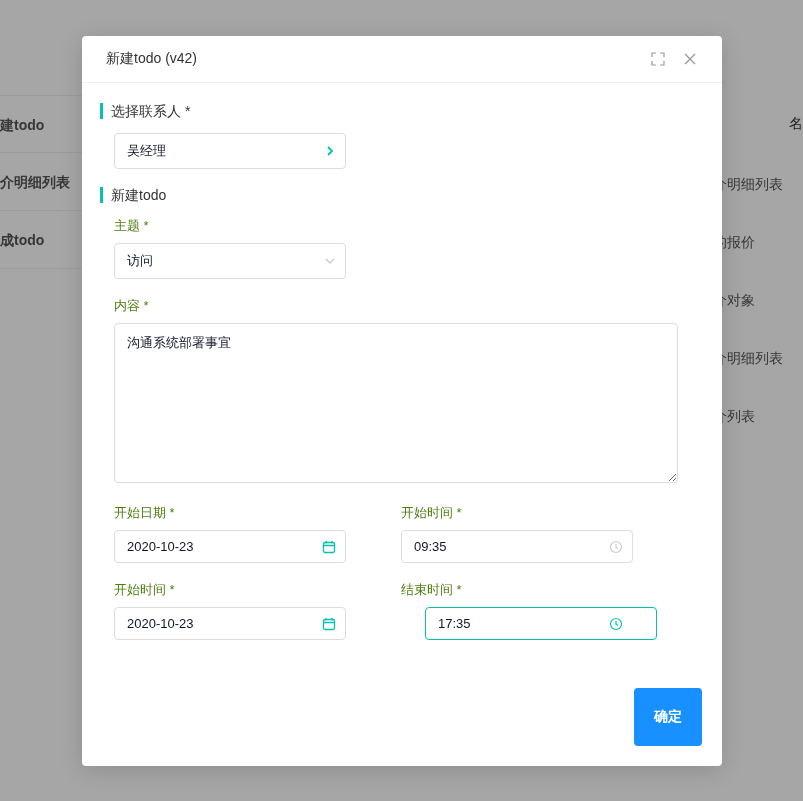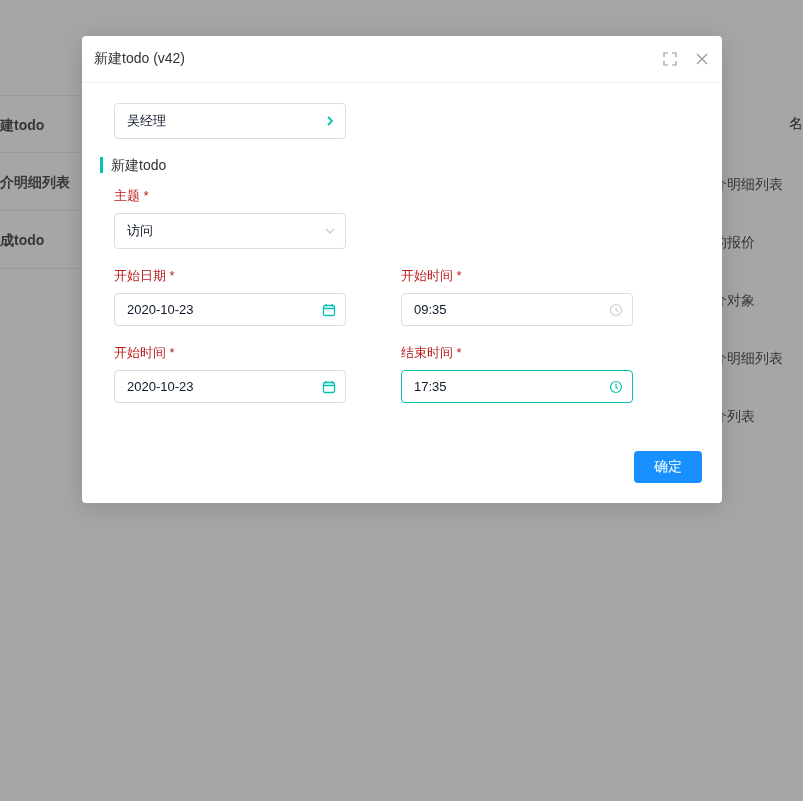--- a/index.html
+++ b/index.html
@@ -87,21 +87,21 @@
       box-shadow: 0 4px 24px rgba(0,0,0,0.15);
       z-index: 10;
       display: flex;
       flex-direction: column;
     }
 
     .modal-header {
       display: flex;
       align-items: center;
       justify-content: space-between;
-      padding: 14px 12px;
+      padding: 14px 24px;
       border-bottom: 1px solid #f0f0f0;
     }
 
     .modal-title {
       font-size: 14px;
       color: #333;
     }
 
     .modal-header-actions {
       display: flex;
@@ -139,21 +139,21 @@
       margin-bottom: 18px;
     }
 
     .form-group-indent {
       padding-left: 14px;
     }
 
     .form-label {
       display: block;
       font-size: 13px;
-      color: #b91c1c;
+      color: #4d7c0f;
       margin-bottom: 8px;
     }
 
     .form-control-wrap {
       position: relative;
     }
 
     .form-select,
     .form-input,
     .form-textarea {
@@ -173,20 +173,21 @@
       appearance: none;
     }
 
     .form-select.small,
     .form-input.small {
       width: 232px;
     }
 
     .form-input.focused {
       border-color: #06c1ae;
+      margin-left: 24px;
     }
 
     .form-textarea {
       min-height: 160px;
       resize: vertical;
       padding: 10px 12px;
     }
 
     .suffix-icon {
       position: absolute;
@@ -221,25 +222,26 @@
     .modal-footer {
       display: flex;
       justify-content: flex-end;
       padding: 20px;
     }
 
     .btn-primary {
       background: #1890ff;
       color: #fff;
       border: none;
-      padding: 7px 20px;
+      padding: 20px 20px;
       border-radius: 4px;
       font-size: 14px;
       cursor: pointer;
       font-family: inherit;
+      font-weight: bold;
     }
 
   </style>
 </head>
 <body>
 
 <div class="bg-content">
   <div class="bg-left-menu">
     <div class="bg-menu-item" style="border-top:1px solid #eee;">建todo</div>
     <div class="bg-menu-item">介明细列表</div>
@@ -268,20 +270,21 @@
       <div class="icon-btn">
         <svg width="14" height="14" viewBox="0 0 14 14" fill="none" stroke="currentColor" stroke-width="1.3">
           <path d="M2 2l10 10M12 2L2 12"></path>
         </svg>
       </div>
     </div>
   </div>
 
   <div class="modal-body">
 
+    <div class="section-title">选择联系人 *</div>
     <div class="form-group form-group-indent">
       <div class="select-wrap-232">
         <div class="form-select small">吴经理</div>
         <span class="suffix-icon teal">
           <svg width="12" height="12" viewBox="0 0 12 12" fill="none" stroke="currentColor" stroke-width="1.8">
             <path d="M4 2l4 4-4 4"></path>
           </svg>
         </span>
       </div>
     </div>
@@ -295,20 +298,26 @@
         <div class="select-wrap-232">
           <div class="form-select small">访问</div>
           <span class="suffix-icon">
             <svg width="12" height="12" viewBox="0 0 12 12" fill="none" stroke="currentColor" stroke-width="1.5">
               <path d="M2 4l4 4 4-4"></path>
             </svg>
           </span>
         </div>
       </div>
 
+      <div class="form-group">
+        <label class="form-label">内容 *</label>
+        <div class="form-control-wrap">
+          <textarea class="form-textarea" style="">沟通系统部署事宜</textarea>
+        </div>
+      </div>
 
       <div class="two-col">
         <div class="col">
           <div class="form-group">
             <label class="form-label">开始日期 *</label>
             <div class="select-wrap-232">
               <input class="form-input small" value="2020-10-23" style="">
               <span class="suffix-icon teal">
                 <svg width="14" height="14" viewBox="0 0 14 14" fill="none" stroke="currentColor" stroke-width="1.3">
                   <rect x="1.5" y="2.5" width="11" height="10" rx="1.5"></rect>

